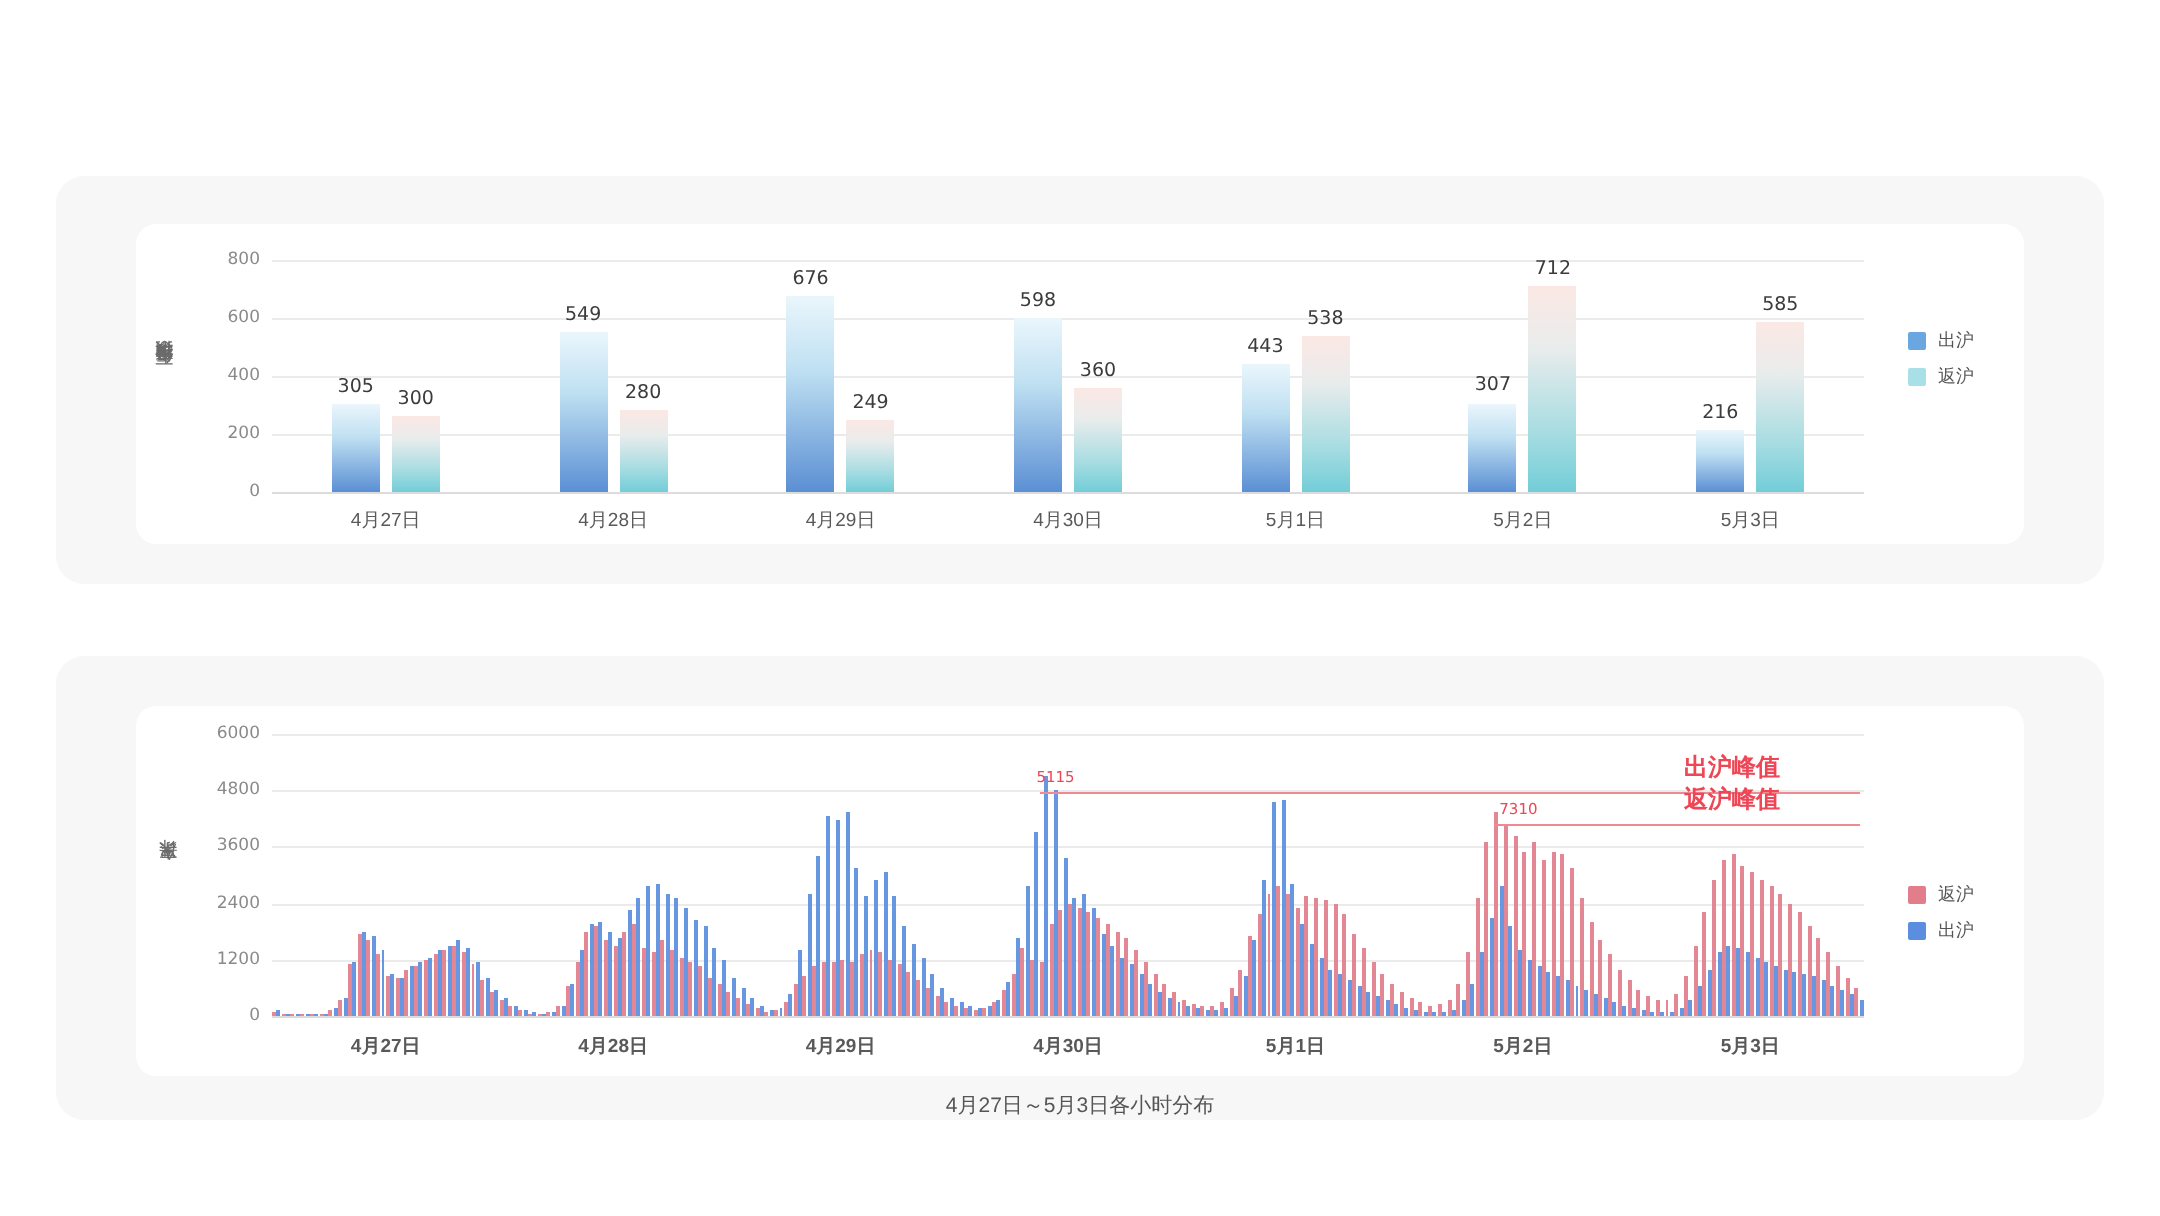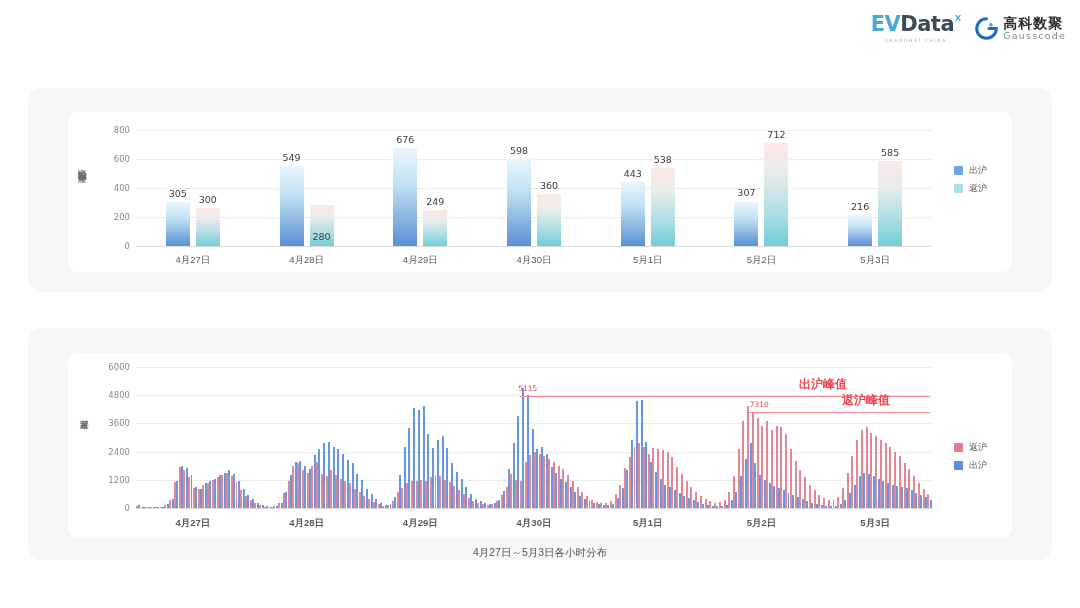--- a/index.html
+++ b/index.html
@@ -106,42 +106,20 @@
   .caption {
     position: absolute; width: 100%; text-align: center;
     font-size: 10.5px; color: #555;
   }
 </style>
 </head>
 <body>
 
 <div class="page">
 
-  <div class="logos">
-    <div class="logo-evdata">
-      <div class="logo-evdata-row">
-        <span class="logo-ev">EV</span>
-          <span class="logo-data">Data</span>
-          <span class="logo-x">x</span>
-      </div>
-      <div class="logo-sub">SHANGHAI CHINA</div>
-    </div>
-    <div class="logo-gauss">
-      <span class="g-mark">
-        <svg width="23" height="23" viewBox="0 0 24 24">
-          <path d="M12 1.8A10.2 10.2 0 1 0 22.2 12h-7.6" fill="none" stroke="#1f6fb8" stroke-width="3.2" stroke-linecap="round"></path>
-          <circle cx="16.6" cy="8.2" r="1.9" fill="#3fb3c6"></circle>
-        </svg>
-      </span>
-      <span class="logo-gauss-text">
-        <span class="gauss-cn">高科数聚</span>
-        <span class="gauss-en">Gausscode</span>
-      </span>
-    </div>
-  </div>
 
   <div class="card" id="card1">
     <div class="card-inner">
       <div class="chart" id="chart1">
           <div class="ylabel" style="left: 8px; top: 18px; height: 116px; display: flex; align-items: center; justify-content: center;">每万辆出行车辆数</div>
           <div class="axisline" style="left: 68px; top: 134px; width: 796px;"></div>
           <div class="ytick" style="left: 32px; width: 30px; top: 134px;">0</div>
           <div class="gridline" style="left: 68px; top: 105px; width: 796px;"></div>
           <div class="ytick" style="left: 32px; width: 30px; top: 105px;">200</div>
           <div class="gridline" style="left: 68px; top: 76px; width: 796px;"></div>
@@ -151,21 +129,21 @@
           <div class="gridline" style="left: 68px; top: 18px; width: 796px;"></div>
           <div class="ytick" style="left: 32px; width: 30px; top: 18px;">800</div>
           <div class="bar" style="left: 97.8571px; width: 24px; height: 44.225px; bottom: 26px; background: linear-gradient(rgb(234, 246, 252) 0%, rgb(191, 224, 242) 38%, rgb(91, 143, 212) 100%);"></div>
           <div class="bar-val" style="left: 109.857px; top: 75.775px;">305</div>
           <div class="bar" style="left: 127.857px; width: 24px; height: 37.7px; bottom: 26px; background: linear-gradient(rgb(251, 232, 228) 0%, rgb(233, 236, 236) 30%, rgb(169, 221, 226) 70%, rgb(114, 205, 216) 100%);"></div>
           <div class="bar-val" style="left: 139.857px; top: 82.3px;">300</div>
           <div class="xtick" style="left: 124.857px; top: 142px;">4月27日</div>
           <div class="bar" style="left: 211.571px; width: 24px; height: 79.605px; bottom: 26px; background: linear-gradient(rgb(234, 246, 252) 0%, rgb(191, 224, 242) 38%, rgb(91, 143, 212) 100%);"></div>
           <div class="bar-val" style="left: 223.571px; top: 40.395px;">549</div>
           <div class="bar" style="left: 241.571px; width: 24px; height: 40.6px; bottom: 26px; background: linear-gradient(rgb(251, 232, 228) 0%, rgb(233, 236, 236) 30%, rgb(169, 221, 226) 70%, rgb(114, 205, 216) 100%);"></div>
-          <div class="bar-val" style="left: 253.571px; top: 79.4px; margin-top: 40px;">280</div>
+          <div class="bar-val" style="left: 253.571px; top: 79.4px;">280</div>
           <div class="xtick" style="left: 238.571px; top: 142px;">4月28日</div>
           <div class="bar" style="left: 325.286px; width: 24px; height: 98.02px; bottom: 26px; background: linear-gradient(rgb(234, 246, 252) 0%, rgb(191, 224, 242) 38%, rgb(91, 143, 212) 100%);"></div>
           <div class="bar-val" style="left: 337.286px; top: 21.98px;">676</div>
           <div class="bar" style="left: 355.286px; width: 24px; height: 36.105px; bottom: 26px; background: linear-gradient(rgb(251, 232, 228) 0%, rgb(233, 236, 236) 30%, rgb(169, 221, 226) 70%, rgb(114, 205, 216) 100%);"></div>
           <div class="bar-val" style="left: 367.286px; top: 83.895px;">249</div>
           <div class="xtick" style="left: 352.286px; top: 142px;">4月29日</div>
           <div class="bar" style="left: 439px; width: 24px; height: 86.71px; bottom: 26px; background: linear-gradient(rgb(234, 246, 252) 0%, rgb(191, 224, 242) 38%, rgb(91, 143, 212) 100%);"></div>
           <div class="bar-val" style="left: 451px; top: 33.29px;">598</div>
           <div class="bar" style="left: 469px; width: 24px; height: 52.2px; bottom: 26px; background: linear-gradient(rgb(251, 232, 228) 0%, rgb(233, 236, 236) 30%, rgb(169, 221, 226) 70%, rgb(114, 205, 216) 100%);"></div>
           <div class="bar-val" style="left: 481px; top: 67.8px;">360</div>
@@ -553,21 +531,21 @@
           <div class="hbar" style="left: 861.652px; width: 1.99px; height: 7.755px; bottom: 30px; background: rgb(91, 142, 222); opacity: 0.92;"></div>
           <div class="xtick" style="left: 124.857px; top: 164px; font-weight: 600;">4月27日</div>
           <div class="xtick" style="left: 238.571px; top: 164px; font-weight: 600;">4月28日</div>
           <div class="xtick" style="left: 352.286px; top: 164px; font-weight: 600;">4月29日</div>
           <div class="xtick" style="left: 466px; top: 164px; font-weight: 600;">4月30日</div>
           <div class="xtick" style="left: 579.714px; top: 164px; font-weight: 600;">5月1日</div>
           <div class="xtick" style="left: 693.429px; top: 164px; font-weight: 600;">5月2日</div>
           <div class="xtick" style="left: 807.143px; top: 164px; font-weight: 600;">5月3日</div>
           <div class="peak-line" style="left: 451.786px; top: 42.7975px; width: 410.214px;"></div>
           <div class="peak-val" style="left: 459.786px; top: 39.7975px;">5115</div>
-          <div class="peak-label" style="left: 731px; top: 30.7975px;">出沪峰值</div>
+          <div class="peak-label" style="left: 774px; top: 30.7975px;">出沪峰值</div>
           <div class="peak-line" style="left: 679.214px; top: 58.54px; width: 182.786px;"></div>
           <div class="peak-val" style="left: 691.214px; top: 55.54px;">7310</div>
           <div class="peak-label" style="left: 774px; top: 46.54px;">返沪峰值</div>
           <div class="legend" style="left: 886px; top: 88px;">
             <div class="legend-row">
               <span class="legend-swatch" style="background: rgb(226, 125, 140);"></span>
               <span class="legend-label">返沪</span>
             </div>
             <div class="legend-row">
               <span class="legend-swatch" style="background: rgb(91, 142, 222);"></span>

